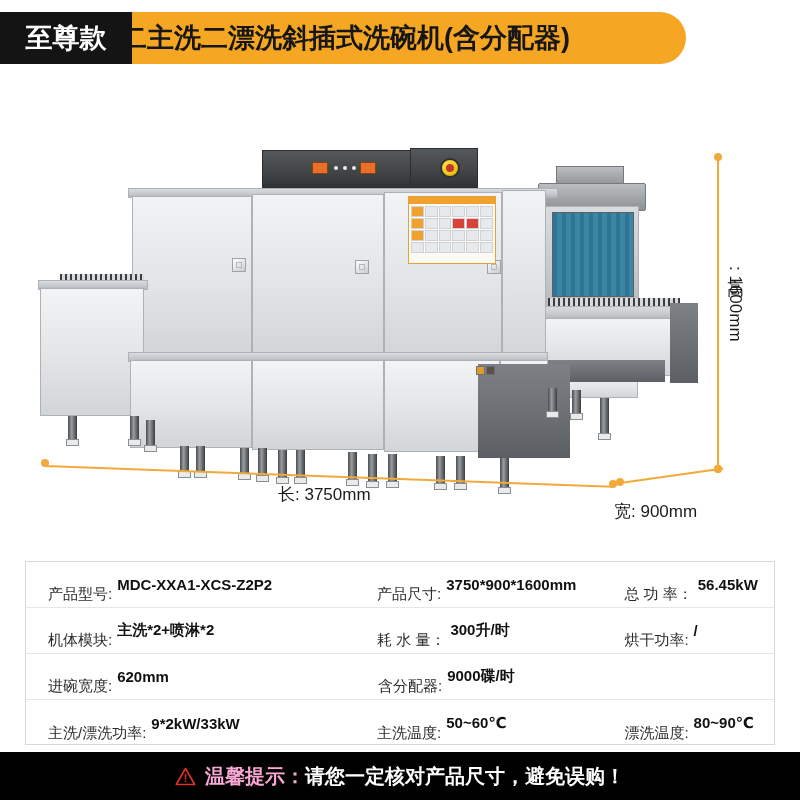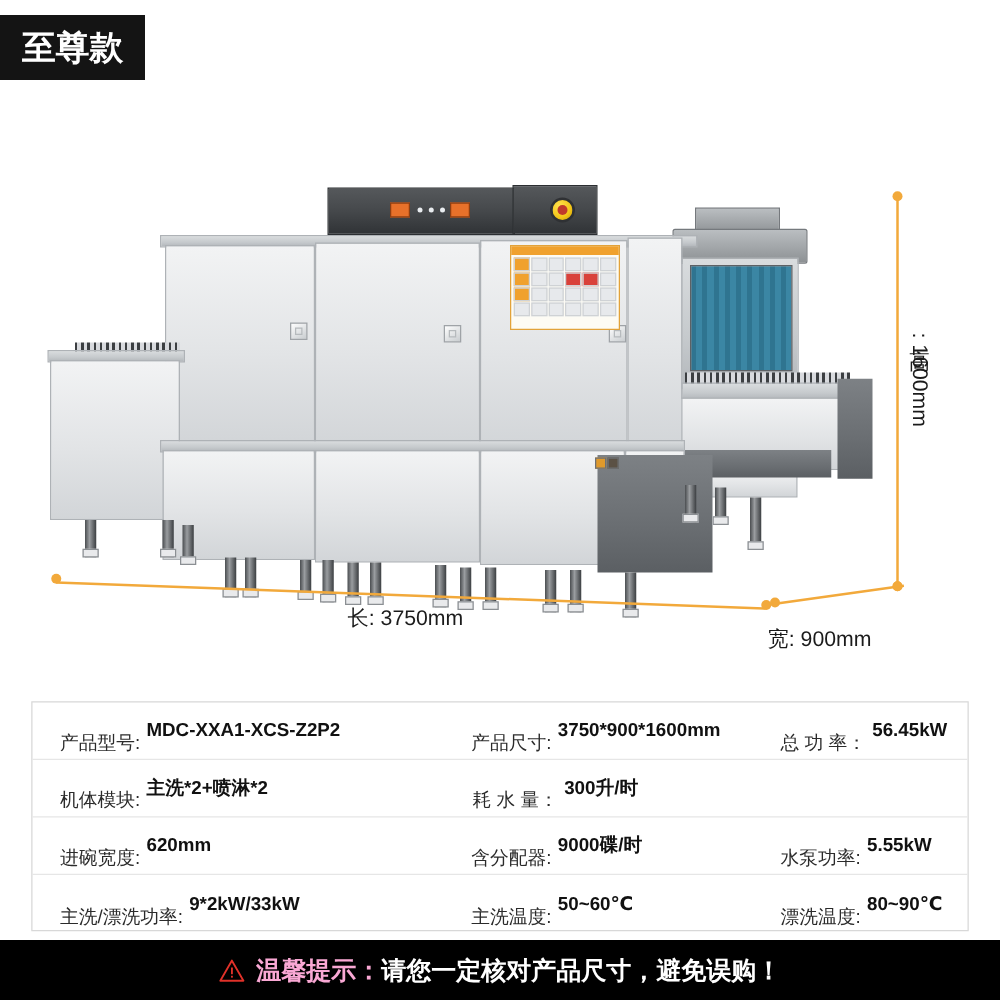--- a/index.html
+++ b/index.html
@@ -7,21 +7,21 @@
     width:800px;height:800px;
     background:#ffffff;
     font-family:"Liberation Sans","DejaVu Sans",sans-serif;
     overflow:hidden;position:relative;
   }
   #page{position:relative;width:800px;height:800px;background:#fff;overflow:hidden;}
 
   
   .header{position:absolute;left:0;top:12px;height:52px;width:686px;}
   .header-badge{
-    position:absolute;left:0;top:0;width:116px;height:52px;
+    position:absolute;left:0;top:0;width:132px;height:52px;
     background:#141414;color:#ffffff;
     font-size:27px;font-weight:bold;letter-spacing:0px;
     display:flex;align-items:center;justify-content:center;
     z-index:3;
   }
   .header-banner{
     position:absolute;left:104px;top:0;width:582px;height:52px;
     background:#F5A623;border-radius:0 26px 26px 0;
     display:flex;align-items:center;
     z-index:2;
@@ -100,20 +100,23 @@
   .warn-icon{margin-right:9px;display:flex;align-items:center;}
   .warn-prefix{color:#f9a8d4;font-size:20px;font-weight:bold;}
   .warn-text{color:#ffffff;font-size:20px;font-weight:bold;}
 </style>
 </head>
 <body>
 
 <div id="page">
 
   <div class="header">
+    <div class="header-banner">
+      <span class="header-banner-text">二主洗二漂洗斜插式洗碗机(含分配器)</span>
+    </div>
     <div class="header-badge">至尊款</div>
   </div>
 
   <div class="stage">
     <div class="machine">
 
       <div class="panel hood" style="left:556px;top:78px;width:68px;height:22px;"></div>
       <div class="panel hood" style="left:538px;top:95px;width:108px;height:28px;border-radius:2px;"></div>
       <div class="panel steel-mid edge" style="left:545px;top:118px;width:94px;height:105px;"></div>
       <div class="curtain" style="left:552px;top:124px;width:82px;height:85px;"></div>
@@ -278,34 +281,34 @@
 
     <div class="spec-row">
       <div class="spec-cell c1">
         <span class="spec-label">机体模块:</span>
         <span class="spec-value">主洗*2+喷淋*2</span>
       </div>
       <div class="spec-cell c2">
         <span class="spec-label">耗 水 量：</span>
         <span class="spec-value">300升/时</span>
       </div>
+      <div class="spec-cell c3">
+        <span class="spec-label">烘干功率:</span>
+        <span class="spec-value">/</span>
+      </div>
     </div>
 
     <div class="spec-row">
       <div class="spec-cell c1">
         <span class="spec-label">进碗宽度:</span>
         <span class="spec-value">620mm</span>
       </div>
       <div class="spec-cell c2">
         <span class="spec-label">含分配器:</span>
         <span class="spec-value">9000碟/时</span>
-      </div>
-      <div class="spec-cell c3">
-        <span class="spec-label">水泵功率:</span>
-        <span class="spec-value">5.55kW</span>
       </div>
     </div>
 
     <div class="spec-row">
       <div class="spec-cell c1">
         <span class="spec-label">主洗/漂洗功率:</span>
         <span class="spec-value">9*2kW/33kW</span>
       </div>
       <div class="spec-cell c2">
         <span class="spec-label">主洗温度:</span>

